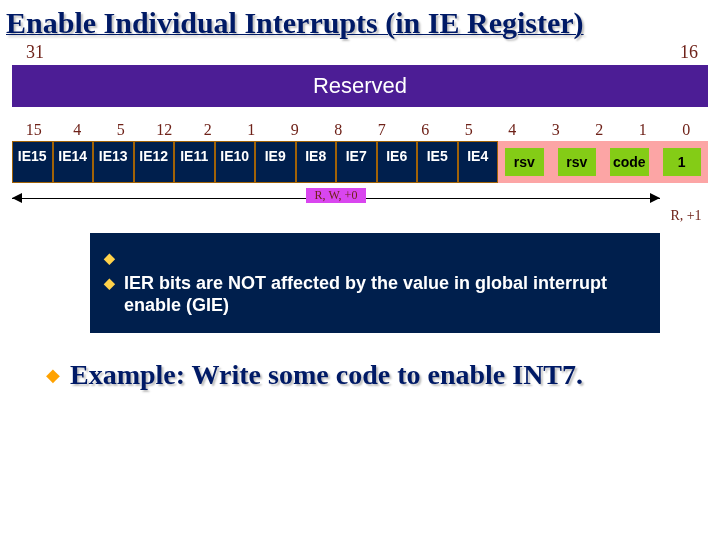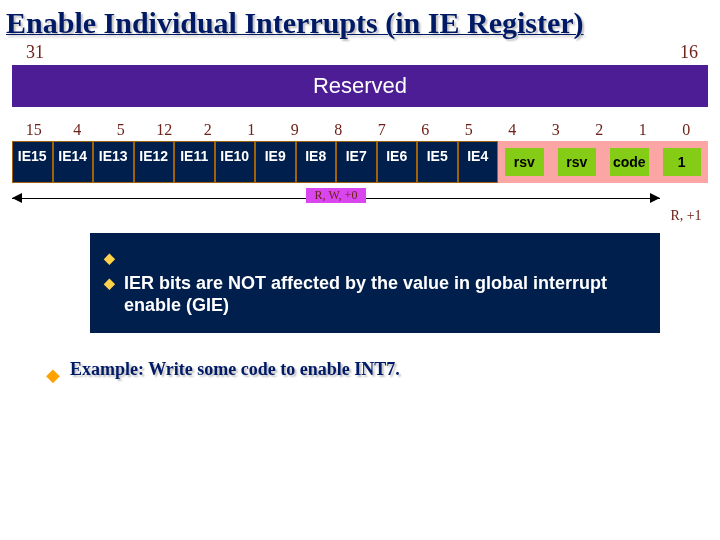--- a/index.html
+++ b/index.html
@@ -140,21 +140,21 @@
     align-items: flex-start;
     margin: 26px 10px 0 46px;
   }
   .example-row .diamond {
     flex: 0 0 24px;
     color: #ffa200;
     font-size: 18px;
     padding-top: 5px;
   }
   .example-text {
-    font-size: 18px;
+    font-size: 28px;
     font-weight: bold;
     color: #001a66;
     text-shadow: 2px 2px 2px rgba(0,0,0,0.25);
   }
 </style>
 </head>
 <body>
 
 <div class="title">Enable Individual Interrupts (in IE Register)</div>
 

